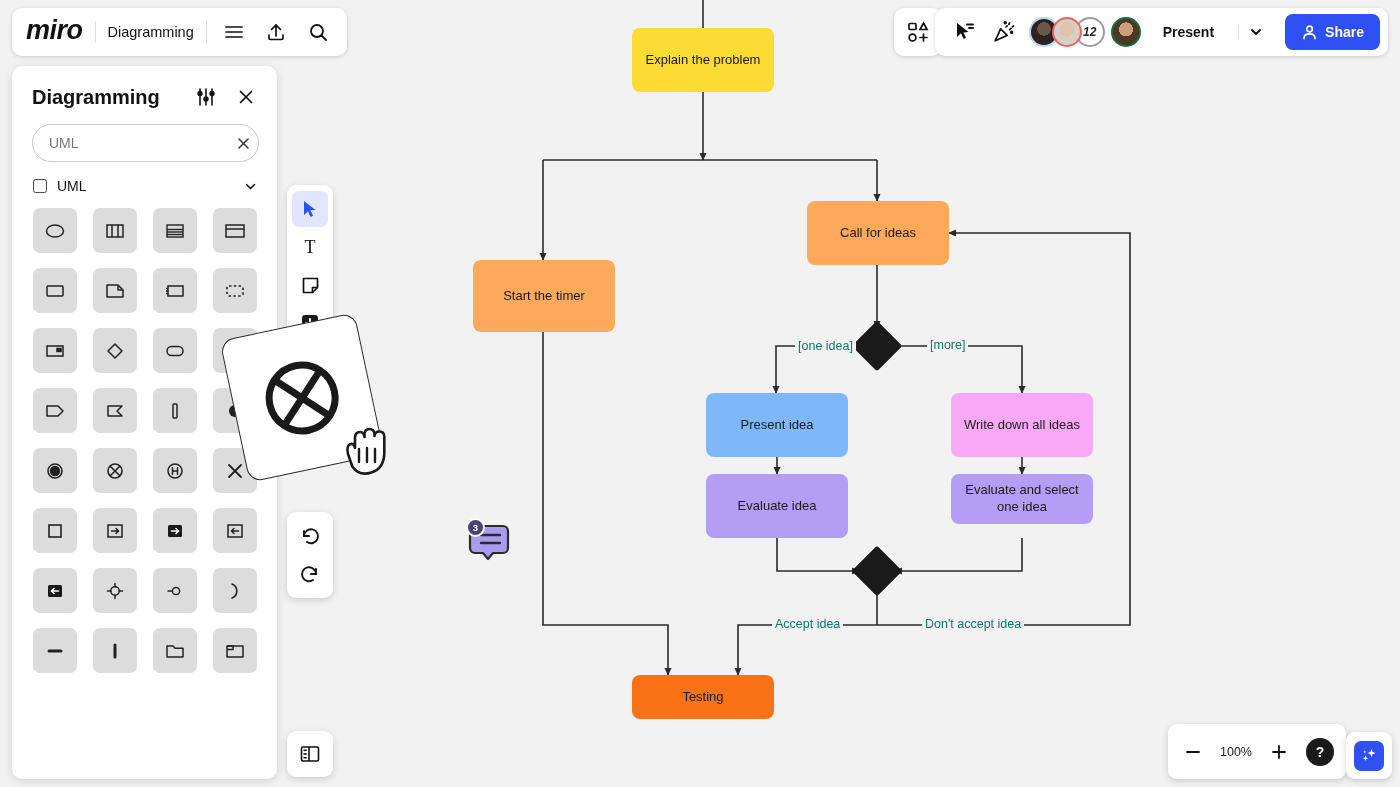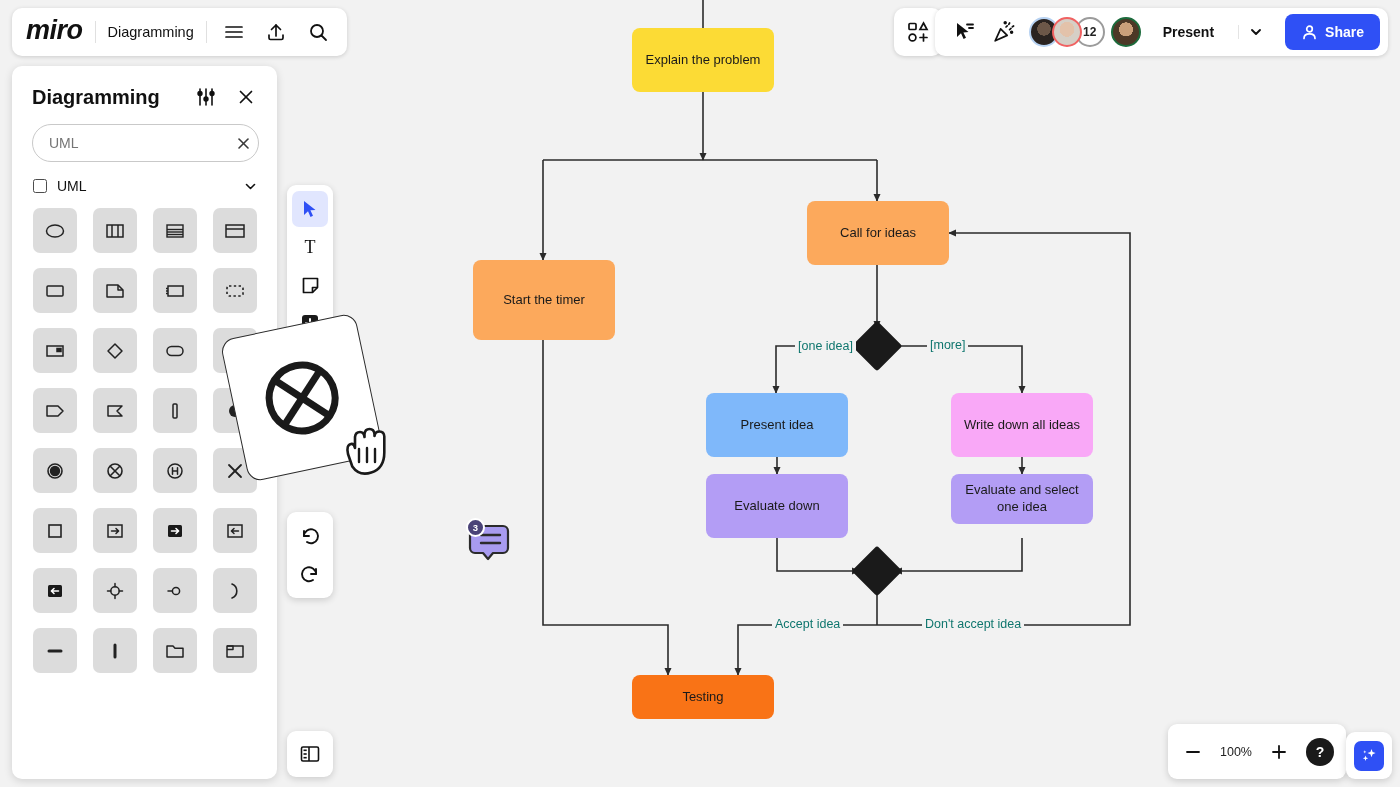--- a/index.html
+++ b/index.html
@@ -72,21 +72,21 @@
     background-size: cover; overflow: hidden;
   }
   .avatar:first-child { margin-left: 0; }
   .avatar-ring { border: 2px solid #f06262; }
   .avatar-ring-green { border: 2px solid #1c6b3c; }
   .avatar-ring-blue { border: 2px solid #b7d2f2; }
   #more-count {
     width: 30px; height: 30px; border-radius: 50%;
     background: #fff; border: 2px solid #9b9b9b; margin-left: -7px;
     display: flex; align-items: center; justify-content: center;
-    font-size: 12px; color: #222; font-weight: 600;
+    font-size: 12px; color: #222; font-weight: 600; font-style: italic;
   }
   #present-btn {
     height: 34px; padding: 0 12px; border-radius: 7px;
     display: flex; align-items: center; gap: 24px; cursor: pointer;
     font-size: 14px; font-weight: 700; color: #111;
   }
   #present-caret { padding-left: 10px; border-left: 1px solid #e4e4e4; display:flex; align-items:center;}
   #share-btn {
     height: 36px; padding: 0 16px; border-radius: 8px; background: #2f50f5;
     color: #fff; font-size: 14px; font-weight: 700;
@@ -231,35 +231,35 @@
 
         <path d="M877,625 L1130,625 L1130,233 L949,233" marker-end="url(#arw)"></path>
 
         <path d="M543,324 L543,625 L668,625 L668,675" marker-end="url(#arw)"></path>
       </g>
     </svg>
 
     <div class="node" style="left:632px;top:28px;width:142px;height:64px;background:#fcdb35;">
       <span>Explain the problem</span>
     </div>
-    <div class="node" style="left:473px;top:260px;width:142px;height:80px;background:#fca95c;">
+    <div class="node" style="left:473px;top:260px;width:142px;height:72px;background:#fca95c;">
       <span>Start the timer</span>
     </div>
     <div class="node" style="left:807px;top:201px;width:142px;height:64px;background:#fca95c;">
       <span>Call for ideas</span>
     </div>
     <div style="position:absolute;left:859px;top:328px;width:36px;height:36px;background:#1a1a1a;transform:rotate(45deg);border-radius:3px;"></div>
     <div class="node" style="left:706px;top:393px;width:142px;height:64px;background:#7fb8fa;">
       <span>Present idea</span>
     </div>
     <div class="node" style="left:951px;top:393px;width:142px;height:64px;background:#f9a8f7;">
       <span>Write down all ideas</span>
     </div>
     <div class="node" style="left:706px;top:474px;width:142px;height:64px;background:#b39df5;">
-      <span>Evaluate down</span>
+      <span>Evaluate idea</span>
     </div>
     <div class="node" style="left:951px;top:474px;width:142px;height:50px;background:#b39df5;">
       <span>Evaluate and select one idea</span>
     </div>
     <div style="position:absolute;left:859px;top:553px;width:36px;height:36px;background:#1a1a1a;transform:rotate(45deg);border-radius:3px;"></div>
     <div class="node" style="left:632px;top:675px;width:142px;height:44px;background:#f97316;">
       <span>Testing</span>
     </div>
 
     <div class="edge-label" style="left:795px;top:339px;">[one idea]</div>

